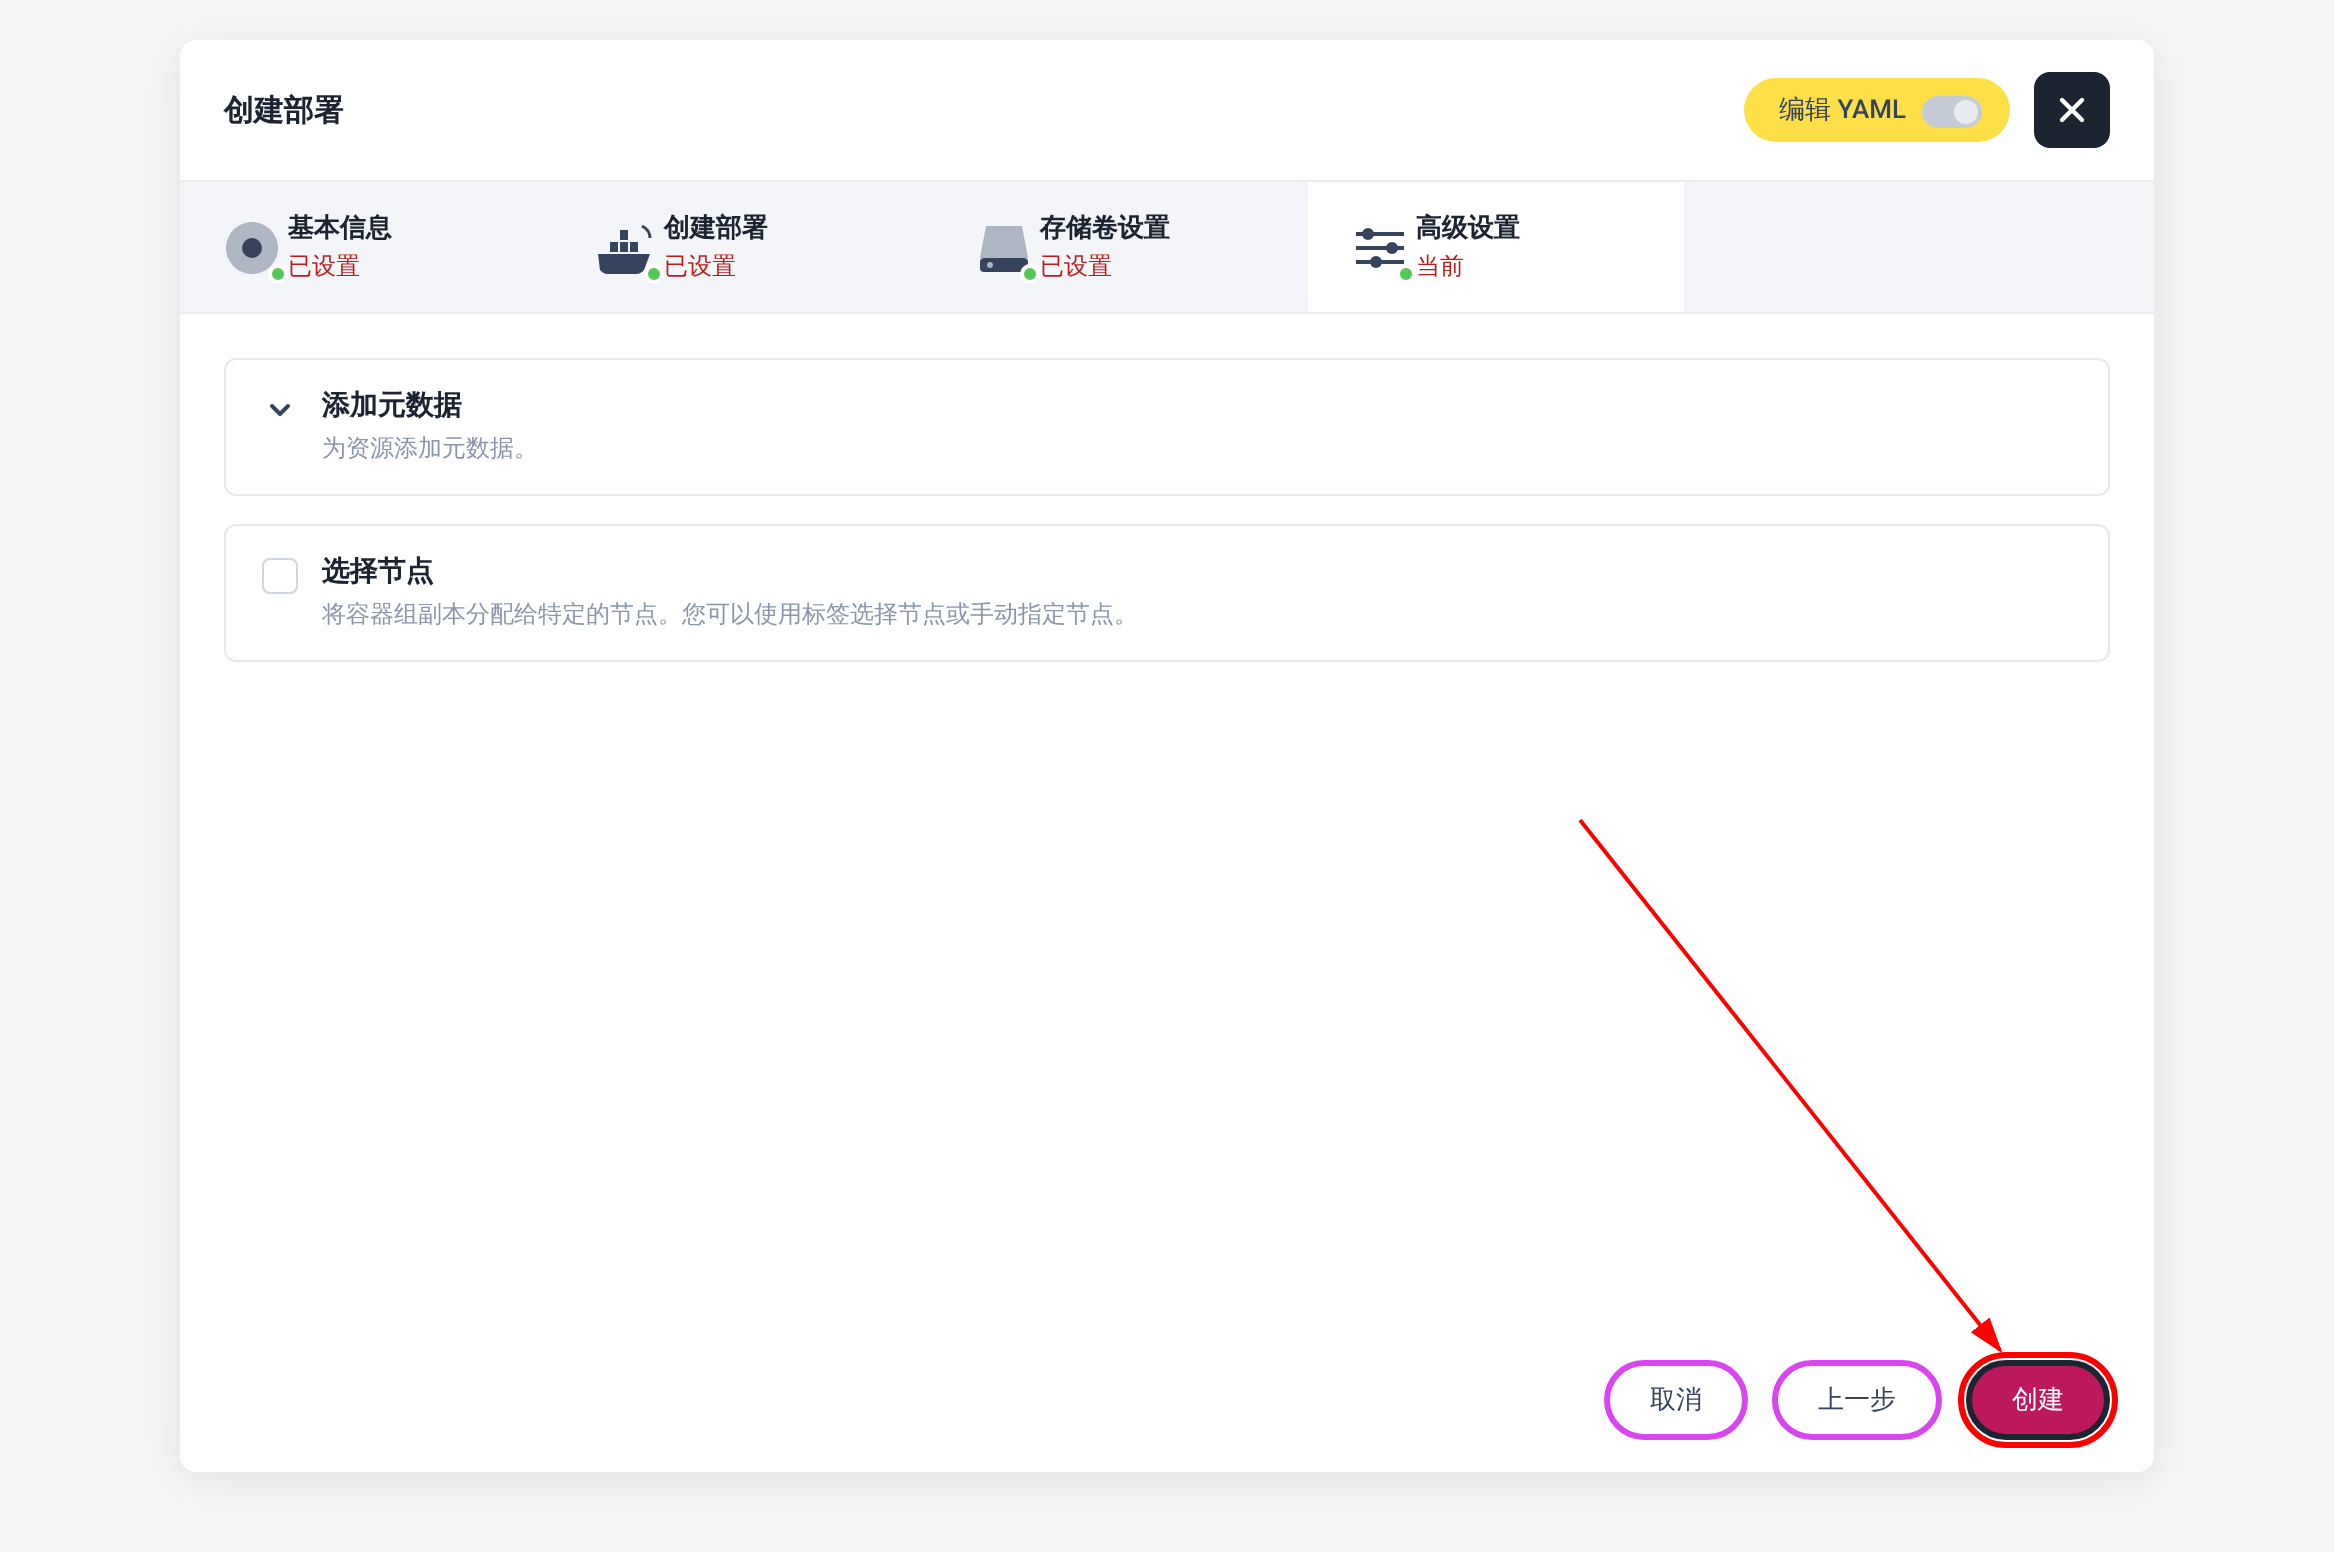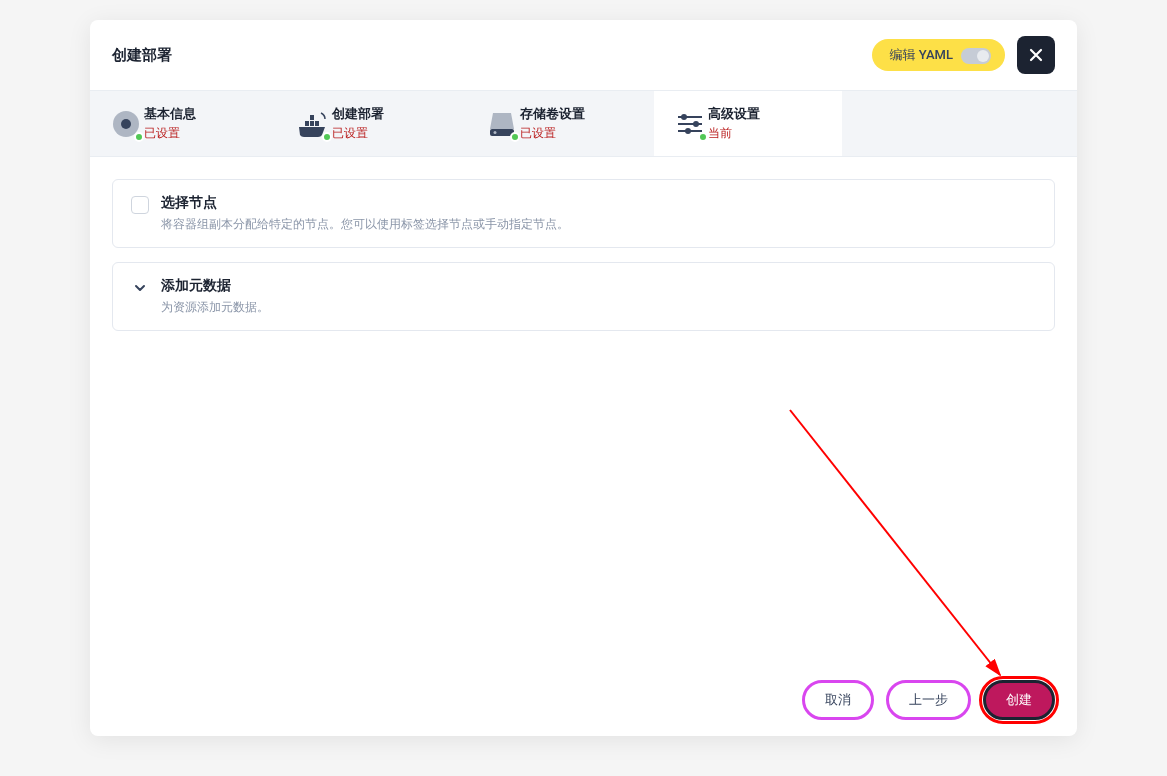--- a/index.html
+++ b/index.html
@@ -111,35 +111,35 @@
       </div>
       <div class="step-text">
         <span class="step-label">高级设置</span>
         <span class="step-status">当前</span>
       </div>
     </div>
   </div>
 
   <div class="content">
     <div class="card">
-      <div class="checkbox"></div>
-      <div class="card-body">
-        <div class="card-title">选择节点</div>
-        <div class="card-desc">将容器组副本分配给特定的节点。您可以使用标签选择节点或手动指定节点。</div>
-      </div>
-    </div>
-    <div class="card">
       <div class="chevron">
         <svg width="14" height="14" viewBox="0 0 14 14">
             <path d="M3 5 L7 9 L11 5" stroke="#36435c" stroke-width="2" fill="none" stroke-linecap="round" stroke-linejoin="round"></path>
           </svg>
       </div>
       <div class="card-body">
         <div class="card-title">添加元数据</div>
         <div class="card-desc">为资源添加元数据。</div>
+      </div>
+    </div>
+    <div class="card">
+      <div class="checkbox"></div>
+      <div class="card-body">
+        <div class="card-title">选择节点</div>
+        <div class="card-desc">将容器组副本分配给特定的节点。您可以使用标签选择节点或手动指定节点。</div>
       </div>
     </div>
   </div>
 
   <div class="footer">
     <button class="btn">取消</button>
     <button class="btn">上一步</button>
     <button class="btn btn-primary hl">创建</button>
   </div>
 </div>

